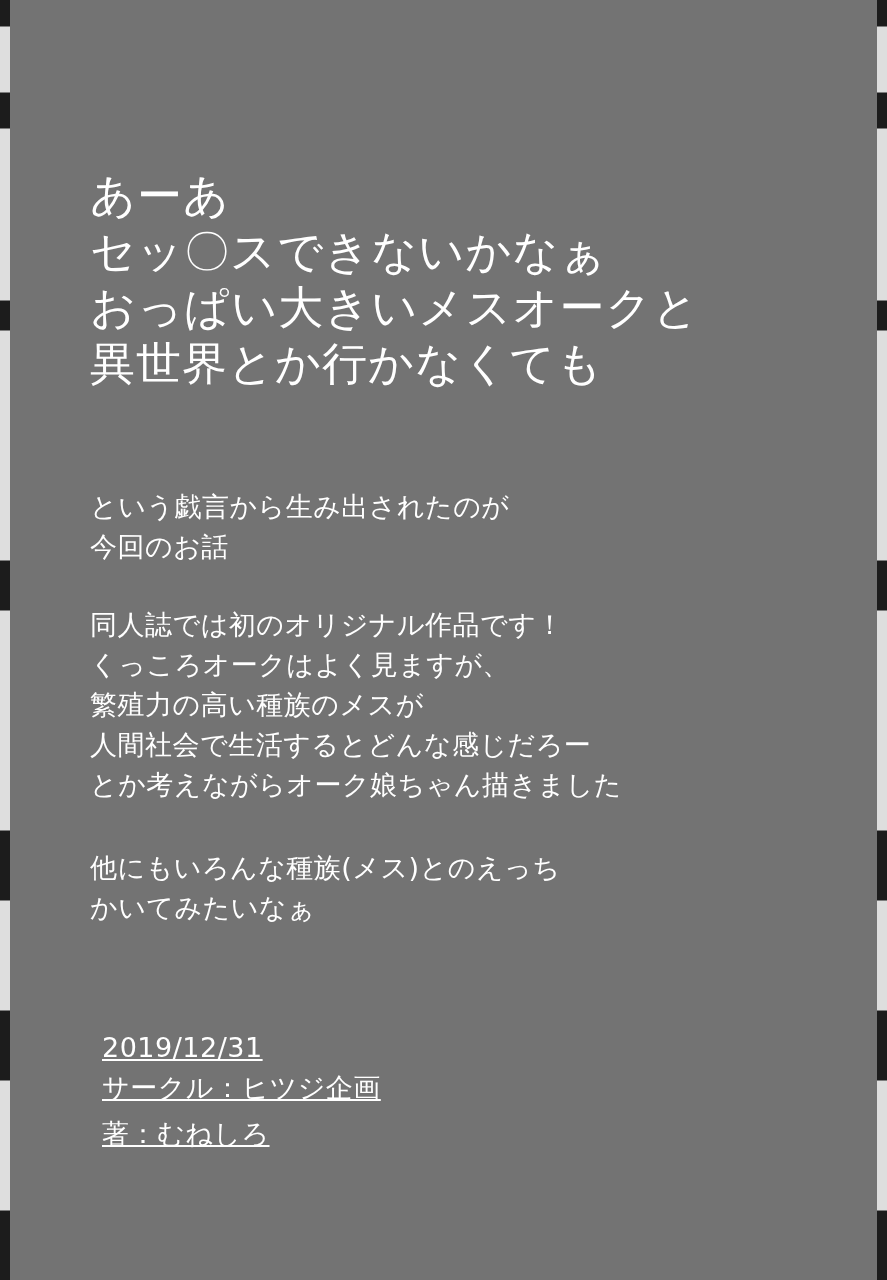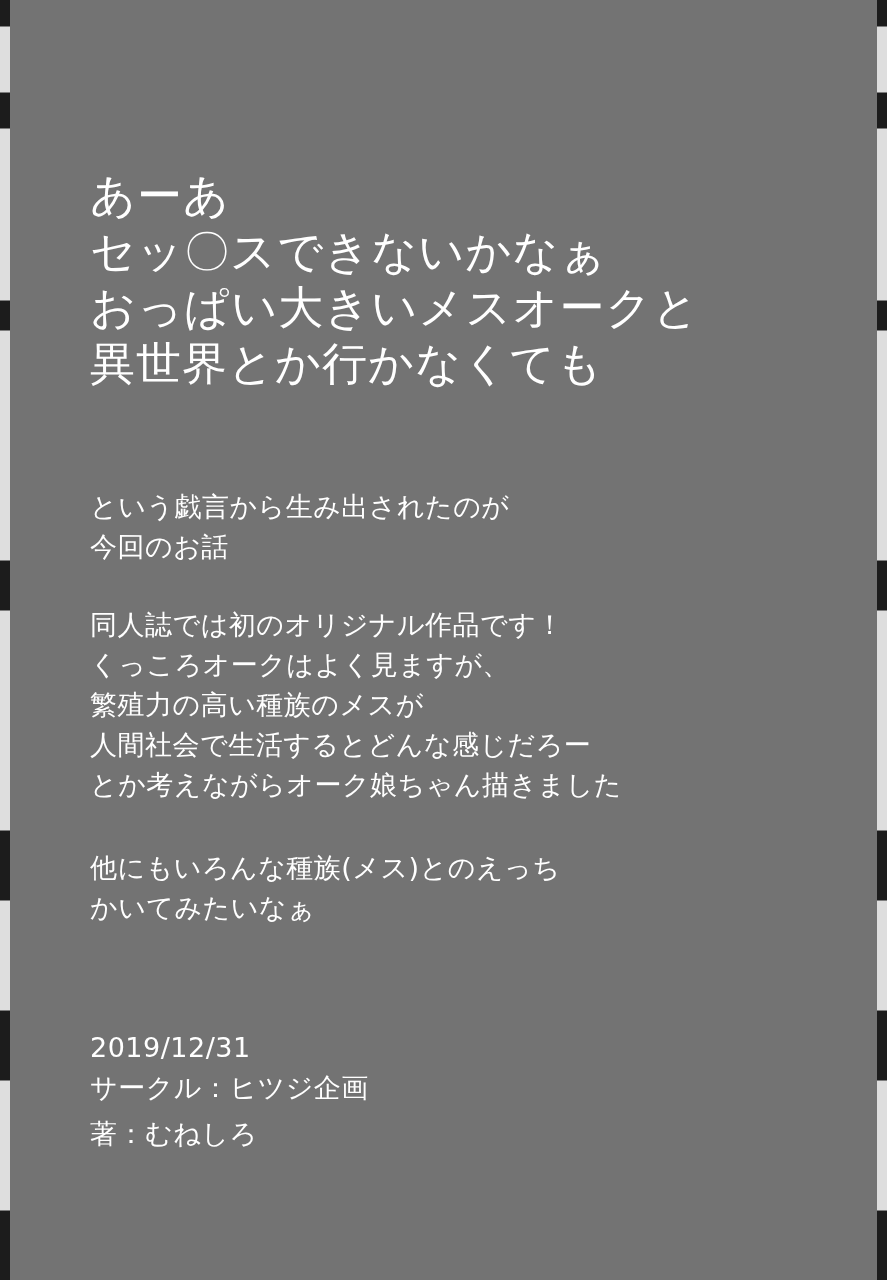--- a/index.html
+++ b/index.html
@@ -83,23 +83,24 @@
     letter-spacing: 0.5px;
     white-space: nowrap;
   }
 
   .b1 { top: 487px; }
   .b2 { top: 605px; }
   .b3 { top: 836px; margin-top: 12px; }
 
   .colophon {
     position: absolute;
-    left: 0;
+    left: 12px;
     width: 740px;
     top: 1028px;
+    text-decoration: underline;
   }
   .colophon .line {
     font-size: 27px;
     line-height: 40px;
     letter-spacing: 0.5px;
     white-space: nowrap;
   }
   .colophon .author {
     margin-top: 6px;
   }

